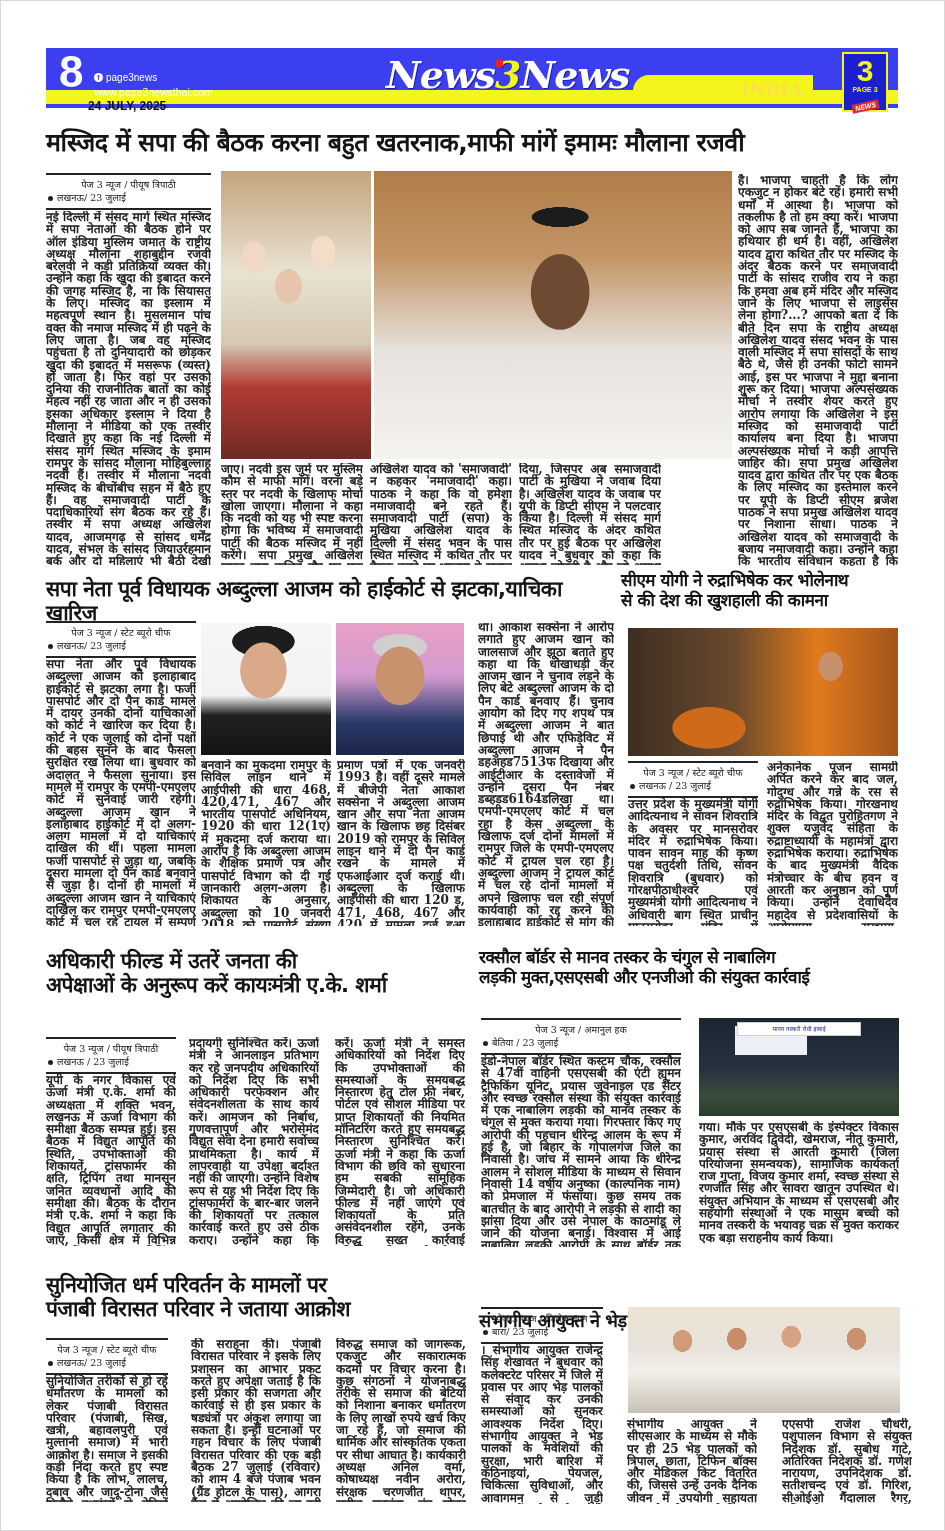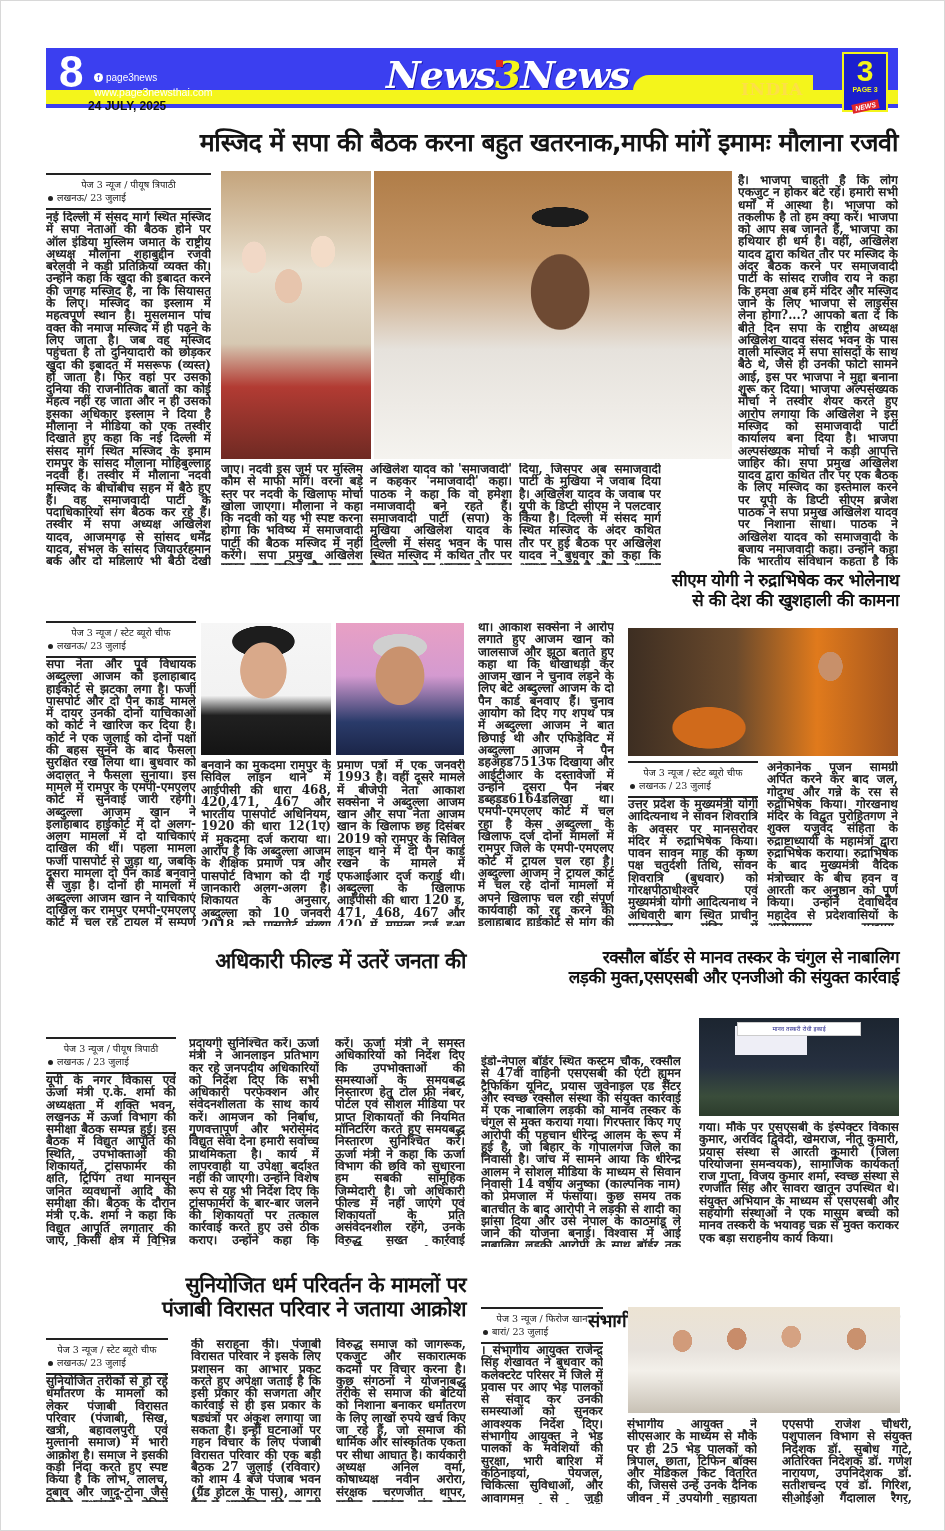--- a/index.html
+++ b/index.html
@@ -21,21 +21,21 @@
   .logo { position: absolute; left: 340px; top: 4px; font-family: "DejaVu Serif", serif; font-style: italic; font-weight: bold; font-size: 38px; color: #fff; letter-spacing: -1px; text-shadow: 1px 1px 0 #1a1ab0; }
   .logo .three { color: #f4f51b; position: relative; }
   .logo .three::before { content: ""; position: absolute; left: 1px; top: 8px; width: 7px; height: 7px; background: #e0262a; }
   .edition { position: absolute; right: 95px; top: 31px; font-family: "DejaVu Serif", serif; font-weight: bold; font-size: 17px; color: #fde047; letter-spacing: 0.5px; z-index: 2; }
   .badge { position: absolute; right: 10px; top: 4px; width: 46px; height: 60px; background: #1b1fcf; border: 2px solid #f4f51b; text-align: center; z-index: 3; }
   .badge .b3 { font-family: "Liberation Sans", sans-serif; font-weight: bold; font-size: 30px; color: #f4f51b; line-height: 30px; margin-top: 2px; }
   .badge .btxt { font-family: "Liberation Sans", sans-serif; font-weight: bold; font-size: 7px; color: #f4f51b; line-height: 8px; }
   .badge .bnews { display: inline-block; margin-top: 2px; background: #e0262a; color: #fff; font-family: "Liberation Sans", sans-serif; font-weight: bold; font-style: italic; font-size: 7px; padding: 1px 3px; transform: rotate(-12deg); }
 
   
-  .hl { position: absolute; font-family: "DejaVu Sans", sans-serif; font-weight: bold; color: #141414; text-align: right; letter-spacing: -0.5px; line-height: 1.15; }
+  .hl { position: absolute; font-family: "DejaVu Sans", sans-serif; font-weight: bold; color: #141414; text-align: left; letter-spacing: -0.5px; line-height: 1.15; }
   .byline { position: absolute; font-family: "DejaVu Serif", serif; font-size: 9.5px; color: #222; border-top: 2px solid #222; border-bottom: 2px solid #222; padding: 3px 0 4px 0; }
   .byline .b1 { text-align: center; }
   .byline .b2 { padding-left: 2px; }
   .byline .dot { display: inline-block; width: 5px; height: 5px; border-radius: 50%; background: #222; margin-right: 4px; vertical-align: middle; }
 
   .col { position: absolute; font-family: "DejaVu Serif", serif; font-size: 12px; line-height: 12.3px; color: #222; text-align: justify; overflow: hidden; font-weight: bold; }
 
   
   .photo { position: absolute; overflow: hidden; }
   .ph-meeting { background:
@@ -103,20 +103,21 @@
     <div class="b2"><span class="dot"></span><span>लखनऊ/ 23 जुलाई</span></div>
   </div>
   <div class="col" style="left:45px; top:210px; width:165px; height:354px;">नई दिल्ली में संसद मार्ग स्थित मस्जिद में सपा नेताओं की बैठक होने पर ऑल इंडिया मुस्लिम जमात के राष्ट्रीय अध्यक्ष मौलाना शहाबुद्दीन रजवी बरेलवी ने कड़ी प्रतिक्रिया व्यक्त की। उन्होंने कहा कि खुदा की इबादत करने की जगह मस्जिद है, ना कि सियासत के लिए। मस्जिद का इस्लाम में महत्वपूर्ण स्थान है। मुसलमान पांच वक्त की नमाज मस्जिद में ही पढ़ने के लिए जाता है। जब वह मस्जिद पहुंचता है तो दुनियादारी को छोड़कर खुदा की इबादत में मसरूफ (व्यस्त) हो जाता है। फिर वहां पर उसको दुनिया की राजनीतिक बातों का कोई महत्व नहीं रह जाता और न ही उसको इसका अधिकार इस्लाम ने दिया है मौलाना ने मीडिया को एक तस्वीर दिखाते हुए कहा कि नई दिल्ली में संसद मार्ग स्थित मस्जिद के इमाम रामपुर के सांसद मौलाना मोहिबुल्लाह नदवी हैं। तस्वीर में मौलाना नदवी मस्जिद के बीचोंबीच सहन में बैठे हुए हैं। वह समाजवादी पार्टी के पदाधिकारियों संग बैठक कर रहे हैं। तस्वीर में सपा अध्यक्ष अखिलेश यादव, आजमगढ़ से सांसद धर्मेंद्र यादव, संभल के सांसद जियाउर्रहमान बर्क और दो महिलाएं भी बैठी देखी जा सकती हैं। मस्जिद में सपा की बैठक करना निहायत ही खतरनाक बात है। ये मस्जिद की पाकीज़गी (पवित्रता) और गरिमा के खिलाफ है। मस्जिद में राजनीतिक बातें, राजनीतिक दलों की बैठकें और राजनीतिक भाषण मुस्लिम कौम बर्दाश्त नहीं कर सकती। मोहिबुल्लाह नदवी को इमाम से हटाने की मांग शहाबुद्दीन रजवी ने कहा कि मोहिबुल्लाह नदवी ने समाजवादी पार्टी के नेताओं के साथ मस्जिद में बैठक कर बहुत बड़ा पाप किया है। शरीयत की नज़र में ये गुनाहे है। मौलाना ने मस्जिद कमेटी से अपील करते हुए कहा कि मोहिबुल्लाह नदवी को मस्जिद की इमामत से हटाया</div>
   <div class="photo ph-meeting" style="left:220px; top:170px; width:150px; height:288px;"></div>
   <div class="photo ph-maulana" style="left:373px; top:170px; width:358px; height:288px;"></div>
   <div class="col" style="left:220px; top:462px; width:142px; height:102px;">जाए। नदवी इस जुर्म पर मुस्लिम कौम से माफी मांगें। वरना बड़े स्तर पर नदवी के खिलाफ मोर्चा खोला जाएगा। मौलाना ने कहा कि नदवी को यह भी स्पष्ट करना होगा कि भविष्य में समाजवादी पार्टी की बैठक मस्जिद में नहीं करेंगे। सपा प्रमुख अखिलेश यादव द्वारा कथित तौर पर एक बैठक के लिए मस्जिद का इस्तेमाल करने पर यूपी के डिप्टी सीएम ब्रजेश पाठक ने पलटवार किया है। पाठक ने</div>
   <div class="col" style="left:369px; top:462px; width:142px; height:102px;">अखिलेश यादव को 'समाजवादी' न कहकर 'नमाजवादी' कहा। पाठक ने कहा कि वो हमेशा नमाजवादी बने रहते हैं। समाजवादी पार्टी (सपा) के मुखिया अखिलेश यादव के दिल्ली में संसद भवन के पास स्थित मस्जिद में कथित तौर पर बैठक करने पर भाजपा ने सवाल उठाए हैं। भाजपा अल्पसंख्यक मोर्चा ने गंभीर आरोप लगाए हैं। साथ ही कहा कि अखिलेश ने मस्जिद को सपा का दफ्तर बना</div>
   <div class="col" style="left:518px; top:462px; width:142px; height:102px;">दिया, जिसपर अब समाजवादी पार्टी के मुखिया ने जवाब दिया है। अखिलेश यादव के जवाब पर यूपी के डिप्टी सीएम ने पलटवार किया है। दिल्ली में संसद मार्ग स्थित मस्जिद के अंदर कथित तौर पर हुई बैठक पर अखिलेश यादव ने बुधवार को कहा कि आस्था जोड़ती है और जो आस्था जोड़ने का काम करती है हम उसके साथ हैं। भाजपा को यही तकलीफ है कि कोई जुड़े नहीं। भाजपा लोगों में दूरियां देखना चाहती</div>
   <div class="col" style="left:737px; top:173px; width:160px; height:392px;">है। भाजपा चाहती है कि लोग एकजुट न होकर बंटे रहें। हमारी सभी धर्मों में आस्था है। भाजपा को तकलीफ है तो हम क्या करें। भाजपा को आप सब जानते हैं, भाजपा का हथियार ही धर्म है। वहीं, अखिलेश यादव द्वारा कथित तौर पर मस्जिद के अंदर बैठक करने पर समाजवादी पार्टी के सांसद राजीव राय ने कहा कि हमवा अब हमें मंदिर और मस्जिद जाने के लिए भाजपा से लाइसेंस लेना होगा?...? आपको बता दें कि बीते दिन सपा के राष्ट्रीय अध्यक्ष अखिलेश यादव संसद भवन के पास वाली मस्जिद में सपा सांसदों के साथ बैठे थे, जैसे ही उनकी फोटो सामने आई, इस पर भाजपा ने मुद्दा बनाना शुरू कर दिया। भाजपा अल्पसंख्यक मोर्चा ने तस्वीर शेयर करते हुए आरोप लगाया कि अखिलेश ने इस मस्जिद को समाजवादी पार्टी कार्यालय बना दिया है। भाजपा अल्पसंख्यक मोर्चा ने कड़ी आपत्ति जाहिर की। सपा प्रमुख अखिलेश यादव द्वारा कथित तौर पर एक बैठक के लिए मस्जिद का इस्तेमाल करने पर यूपी के डिप्टी सीएम ब्रजेश पाठक ने सपा प्रमुख अखिलेश यादव पर निशाना साधा। पाठक ने अखिलेश यादव को समाजवादी के बजाय नमाजवादी कहा। उन्होंने कहा कि भारतीय संविधान कहता है कि हम राजनीतिक उद्देश्यों के लिए धार्मिक स्थलों का उपयोग नहीं कर सकते। उन्होंने संविधान में विश्वास नहीं है। पाठक ने अखिलेश यादव को 'समाजवादी' न कहकर 'नमाजवादी' कहा। पाठक ने कहा कि वो हमेशा नमाजवादी बने रहते हैं। उत्तर प्रदेश के उपमुख्यमंत्री ब्रजेश पाठक ने कहा कि अखिलेश ने इस मस्जिद को समाजवादी पार्टी कार्यालय बना दिया है। उन्होंने यह भी कहा कि अगर सपा सत्ता में आती है, तो राज्य में दंगे और हत्याएं बढ़ जाएंगी।</div>
 
+  <div class="hl" style="left:45px; top:576px; width:568px; font-size:21px;">सपा नेता पूर्व विधायक अब्दुल्ला आजम को हाईकोर्ट से झटका,याचिका खारिज</div>
   <div class="byline" style="left:45px; top:620px; width:150px;">
     <div class="b1">पेज 3 न्यूज /  स्टेट ब्यूरो चीफ</div>
     <div class="b2"><span class="dot"></span><span>लखनऊ/ 23 जुलाई</span></div>
   </div>
   <div class="col" style="left:45px; top:657px; width:150px; height:268px;">सपा नेता और पूर्व विधायक अब्दुल्ला आजम को इलाहाबाद हाईकोर्ट से झटका लगा है। फर्जी पासपोर्ट और दो पैन कार्ड मामले में दायर उनकी दोनों याचिकाओं को कोर्ट ने खारिज कर दिया है। कोर्ट ने एक जुलाई को दोनों पक्षों की बहस सुनने के बाद फैसला सुरक्षित रख लिया था। बुधवार को अदालत ने फैसला सुनाया। इस मामले में रामपुर के एमपी-एमएलए कोर्ट में सुनवाई जारी रहेगी। अब्दुल्ला आजम खान ने इलाहाबाद हाईकोर्ट में दो अलग-अलग मामलों में दो याचिकाएं दाखिल की थीं। पहला मामला फर्जी पासपोर्ट से जुड़ा था, जबकि दूसरा मामला दो पैन कार्ड बनवाने से जुड़ा है। दोनों ही मामलों में अब्दुल्ला आजम खान ने याचिकाएं दाखिल कर रामपुर एमपी-एमएलए कोर्ट में चल रहे ट्रायल में सम्पूर्ण कार्यवाही को रद्द करने के लिए की गुहार इलाहाबाद हाईकोर्ट से लगाई थी। गलत जन्म तिथि पर फर्जी पासपोर्ट बनवाने के मामले में भाजपा विधायक आकाश सक्सेना ने 30 जुलाई 2019 को अब्दुल्ला आजम खान के खिलाफ गलत दस्तावेजों के आधार पर पासपोर्ट</div>
   <div class="photo ph-abdullah" style="left:200px; top:622px; width:130px; height:132px;"></div>
   <div class="photo ph-azam" style="left:335px; top:622px; width:128px; height:132px;"></div>
   <div class="col" style="left:200px; top:758px; width:130px; height:167px;">बनवाने का मुकदमा रामपुर के सिविल लाइन थाने में आईपीसी की धारा 468, 420,471, 467 और भारतीय पासपोर्ट अधिनियम, 1920 की धारा 12(1ए) में मुकदमा दर्ज कराया था। आरोप है कि अब्दुल्ला आजम के शैक्षिक प्रमाण पत्र और पासपोर्ट विभाग को दी गई जानकारी अलग-अलग है। शिकायत के अनुसार, अब्दुल्ला को 10 जनवरी 2018 को पासपोर्ट संख्या जेड-4307442 जारी हुआ था। पासपोर्ट में अब्दुल्ला आजम की जन्म की तारीख 30 सितंबर 1990 बताई गई है जबकि शैक्षिक</div>
   <div class="col" style="left:336px; top:758px; width:128px; height:167px;">प्रमाण पत्रों में एक जनवरी 1993 है। वहीं दूसरे मामले में बीजेपी नेता आकाश सक्सेना ने अब्दुल्ला आजम खान और सपा नेता आजम खान के खिलाफ छह दिसंबर 2019 को रामपुर के सिविल लाइन थाने में दो पैन कार्ड रखने के मामले में एफआईआर दर्ज कराई थी। अब्दुल्ला के खिलाफ आईपीसी की धारा 120 ड़, 471, 468, 467 और 420 में मामला दर्ज हुआ था। आकाश सक्सेना का कहना था कि अब्दुल्ला आजम ने 2017 विधानसभा चुनाव के दौरान चुनावी शपथ पत्र में गलत पैन नंबर दर्ज किया</div>
   <div class="col" style="left:477px; top:620px; width:136px; height:305px;">था। आकाश सक्सेना ने आरोप लगाते हुए आजम खान को जालसाज और झूठा बताते हुए कहा था कि धोखाधड़ी कर आजम खान ने चुनाव लड़ने के लिए बेटे अब्दुल्ला आजम के दो पैन कार्ड बनवाए हैं। चुनाव आयोग को दिए गए शपथ पत्र में अब्दुल्ला आजम ने बात छिपाई थी और एफिडेविट में अब्दुल्ला आजम ने पैन डहअहड7513फ दिखाया और आईटीआर के दस्तावेजों में उन्होंने दूसरा पैन नंबर डब्हडड6164डलिखा था। एमपी-एमएलए कोर्ट में चल रहा है केस अब्दुल्ला के खिलाफ दर्ज दोनों मामलों में रामपुर जिले के एमपी-एमएलए कोर्ट में ट्रायल चल रहा है। अब्दुल्ला आजम ने ट्रायल कोर्ट में चल रहे दोनों मामलों में अपने खिलाफ चल रही संपूर्ण कार्यवाही को रद्द करने की इलाहाबाद हाईकोर्ट से मांग की थी। शिकायतकर्ता आकाश सक्सेना की तरफ से कोर्ट में अधिवक्ता शरद शर्मा और समर्पण जैन ने पक्ष रखा, वहीं अब्दुल्ला आजम खान की तरफ से अधिवक्ता इमरान उल्लाह और मोहम्मद खालिद ने तर्क पेश किए। जस्टिस समीर जैन की सिंगल बेंच ने दोनों पक्षों की दलील सुनने के बाद फैसला सुरक्षित कर लिया था। बुधवार कोर्ट ने अपना फैसला सुनाया।</div>
@@ -128,32 +129,37 @@
   <div class="photo ph-yogi" style="left:627px; top:627px; width:270px; height:128px;"></div>
   <div class="byline" style="left:627px; top:760px; width:130px;">
     <div class="b1">पेज 3 न्यूज /  स्टेट ब्यूरो चीफ</div>
     <div class="b2"><span class="dot"></span><span>लखनऊ / 23 जुलाई</span></div>
   </div>
   <div class="col" style="left:627px; top:797px; width:130px; height:128px;">उत्तर प्रदेश के मुख्यमंत्री योगी आदित्यनाथ ने सावन शिवरात्रि के अवसर पर मानसरोवर मंदिर में रुद्राभिषेक किया। पावन सावन माह की कृष्ण पक्ष चतुर्दशी तिथि, सावन शिवरात्रि (बुधवार) को गोरक्षपीठाधीश्वर एवं मुख्यमंत्री योगी आदित्यनाथ ने अधिवारी बाग स्थित प्राचीन मानसरोवर मंदिर में रुद्राभिषेक कर भगवान भोलेनाथ से प्रदेशवासियों के सुख-समृद्धि की कामना की। प्राचीन मानसरोवर मंदिर में सीएम योगी ने देवाधिदेव महादेव का विल्व पत्र, कमल पुष्प, दुर्वा,</div>
   <div class="col" style="left:766px; top:760px; width:131px; height:165px;">अनेकानेक पूजन सामग्री अर्पित करने कर बाद जल, गोदुग्ध और गन्ने के रस से रुद्राभिषेक किया। गोरखनाथ मंदिर के विद्वत पुरोहितगण ने शुक्ल यजुर्वेद संहिता के रुद्राष्टाध्यायी के महामंत्रों द्वारा रुद्राभिषेक कराया। रुद्राभिषेक के बाद मुख्यमंत्री वैदिक मंत्रोच्चार के बीच हवन व आरती कर अनुष्ठान को पूर्ण किया। उन्होंने देवाधिदेव महादेव से प्रदेशवासियों के आरोग्यमय, सुखमय, समृद्धमय व शांतिमय जीवन की मंगलकामना की। इस अवसर पर गोरखनाथ मंदिर के प्रधान पुजारी योगी कमलनाथ, सांसद रविकिशन शुक्ल, महापौर डॉ. मंगलेश श्रीवास्तव, विधायक विपिन सिंह, एमएलसी डॉ. धर्मेंद्र सिंह आदि भी उपस्थित रहे।</div>
 
   <div class="hl" style="left:45px; top:948px; width:420px; font-size:21px;">
     <div>अधिकारी फील्ड में उतरें जनता की</div>
+    <div>अपेक्षाओं के अनुरूप करें कायःमंत्री  ए.के. शर्मा</div>
   </div>
   <div class="byline" style="left:45px; top:1036px; width:130px;">
     <div class="b1">पेज 3 न्यूज /  पीयूष त्रिपाठी</div>
     <div class="b2"><span class="dot"></span><span>लखनऊ / 23 जुलाई</span></div>
   </div>
   <div class="col" style="left:45px; top:1073px; width:130px; height:172px;">यूपी के नगर विकास एवं ऊर्जा मंत्री  ए.के. शर्मा की अध्यक्षता में शक्ति भवन, लखनऊ में ऊर्जा विभाग की समीक्षा बैठक सम्पन्न हुई। इस बैठक में विद्युत आपूर्ति की स्थिति, उपभोक्ताओं की शिकायतें, ट्रांसफार्मर की क्षति, ट्रिपिंग तथा मानसून जनित व्यवधानों आदि की समीक्षा की। बैठक के दौरान मंत्री ए.के. शर्मा ने कहा कि विद्युत आपूर्ति लगातार की जाए, किसी क्षेत्र में विभिन्न बाधाओं, बार-बार ट्रिपिंग, ट्रांसफार्मरों के जलने तथा उपभोक्ताओं की शिकायतों को गंभीरता से लेते हुए तत्काल सही कराएं। उन्होंने अधिकारियों को कड़े निर्देश दिए कि अधिकारी फील्ड में उतरकर कार्य करें और आमजन की अपेक्षाओं के अनुरूप सेवा</div>
   <div class="col" style="left:188px; top:1036px; width:130px; height:209px;">प्रदायगी सुनिश्चित करें। ऊर्जा मंत्री ने आनलाइन प्रतिभाग कर रहे जनपदीय अधिकारियों को निर्देश दिए कि सभी अधिकारी परफेक्शन और संवेदनशीलता के साथ कार्य करें। आमजन को निर्बाध, गुणवत्तापूर्ण और भरोसेमंद विद्युत सेवा देना हमारी सर्वोच्च प्राथमिकता है। कार्य में लापरवाही या उपेक्षा बर्दाश्त नहीं की जाएगी। उन्होंने विशेष रूप से यह भी निर्देश दिए कि ट्रांसफार्मरों के बार-बार जलने की शिकायतों पर तत्काल कार्रवाई करते हुए उसे ठीक कराए। उन्होंने कहा कि आवश्यकतानुसार समय से पहले क्षमता वृद्धि (अपग्रेडेशन) की जाए, जिससे ट्रांसफार्मर न जले। उन्होंने विजिलेंस टीम को निर्देश दिए कि वे केवल वास्तविक तथ्यों के आधार पर ही कार्रवाई करें, गलत स्थान पर रेटिंग या रिपोर्टिंग करने से जनता में गलत संदेश जाता है, इसलिए ऐसा न</div>
   <div class="col" style="left:334px; top:1036px; width:130px; height:209px;">करें। ऊर्जा मंत्री ने समस्त अधिकारियों को निर्देश दिए कि उपभोक्ताओं की समस्याओं के समयबद्ध निस्तारण हेतु टोल फ्री नंबर, पोर्टल एवं सोशल मीडिया पर प्राप्त शिकायतों की नियमित मॉनिटरिंग करते हुए समयबद्ध निस्तारण सुनिश्चित करें। ऊर्जा मंत्री  ने कहा कि ऊर्जा विभाग की छवि को सुधारना हम सबकी सामूहिक जिम्मेदारी है। जो अधिकारी फील्ड में नहीं जाएंगे एवं शिकायतों के प्रति असंवेदनशील रहेंगे, उनके विरुद्ध सख्त कार्रवाई सुनिश्चित की जाएगी। बैठक में ऊर्जा मंत्री ने अधिकारियों को जनता से सीधे संवाद करने, जनप्रतिनिधियों के साथ बैठक करने एवं संवेदनशील क्षेत्रों में नियमित भ्रमण कर वस्तुस्थिति की जानकारी लेते हुए आवश्यक सुधार के निर्देश दिए। मीडिया प्रभारी प्रवीण मालवीय ने यह जानकारी मीडिया को दी।</div>
 
   <div class="hl" style="left:478px; top:947px; width:420px; font-size:17px;">
     <div>रक्सौल बॉर्डर से मानव तस्कर के चंगुल से नाबालिग</div>
     <div>लड़की मुक्त,एसएसबी और एनजीओ की संयुक्त कार्रवाई</div>
+  </div>
+  <div class="byline" style="left:480px; top:1017px; width:200px;">
+    <div class="b1">पेज 3 न्यूज /  अमानुल हक</div>
+    <div class="b2"><span class="dot"></span><span>बेतिया / 23 जुलाई</span></div>
   </div>
   <div class="col" style="left:480px; top:1054px; width:200px; height:192px;">इंडो-नेपाल बॉर्डर स्थित कस्टम चौक, रक्सौल से 47वीं वाहिनी एसएसबी की एंटी ह्यूमन ट्रैफिकिंग यूनिट, प्रयास जुवेनाइल एड सेंटर और स्वच्छ रक्सौल संस्था की संयुक्त कार्रवाई में एक नाबालिग लड़की को मानव तस्कर के चंगुल से मुक्त कराया गया। गिरफ्तार किए गए आरोपी की पहचान धीरेन्द्र आलम के रूप में हुई है, जो बिहार के गोपालगंज जिले का निवासी है। जांच में सामने आया कि धीरेन्द्र आलम ने सोशल मीडिया के माध्यम से सिवान निवासी 14 वर्षीय अनुष्का (काल्पनिक नाम) को प्रेमजाल में फंसाया। कुछ समय तक बातचीत के बाद आरोपी ने लड़की से शादी का झांसा दिया और उसे नेपाल के काठमांडू ले जाने की योजना बनाई। विश्वास में आई नाबालिग लड़की आरोपी के साथ बॉर्डर तक पहुंच गई, जहां टीम की सतर्कता से उसे समय रहते बचा लिया गया। पूछताछ में पीड़िता ने बताया कि आरोपी ने शादी से इनकार करते हुए उसे ही दोषी ठहराया, जिससे उसे अपनी भूल का एहसास हुआ। टीम ने तत्परता दिखाते हुए आरोपी और पीड़िता को हरैया थाना, रक्सौल को सुपुर्द किया। थाना प्रभारी विकास कुमार पासवान के नेतृत्व में प्राथमिकी संख्या 93/25 के तहत आरोपी को न्यायिक हिरासत में भेजा</div>
   <div class="photo ph-raxaul" style="left:698px; top:1017px; width:200px; height:98px;">
     <div class="ph-caption" style="top:4px; bottom:auto;">मानव तस्करी रोधी इकाई</div>
   </div>
   <div class="col" style="left:698px; top:1120px; width:200px; height:126px;">गया। मौके पर एसएसबी के इंस्पेक्टर विकास कुमार, अरविंद द्विवेदी, खेमराज, नीतू कुमारी, प्रयास संस्था से आरती कुमारी (जिला परियोजना समन्वयक), सामाजिक कार्यकर्ता राज गुप्ता, विजय कुमार शर्मा, स्वच्छ संस्था से रणजीत सिंह और सावरा खातून उपस्थित थे। संयुक्त अभियान के माध्यम से एसएसबी और सहयोगी संस्थाओं ने एक मासूम बच्ची को मानव तस्करी के भयावह चक्र से मुक्त कराकर एक बड़ा सराहनीय कार्य किया।</div>
 
   <div class="hl" style="left:45px; top:1272px; width:420px; font-size:21px;">
     <div>सुनियोजित धर्म परिवर्तन के मामलों पर</div>
     <div>पंजाबी विरासत परिवार ने जताया आक्रोश</div>

